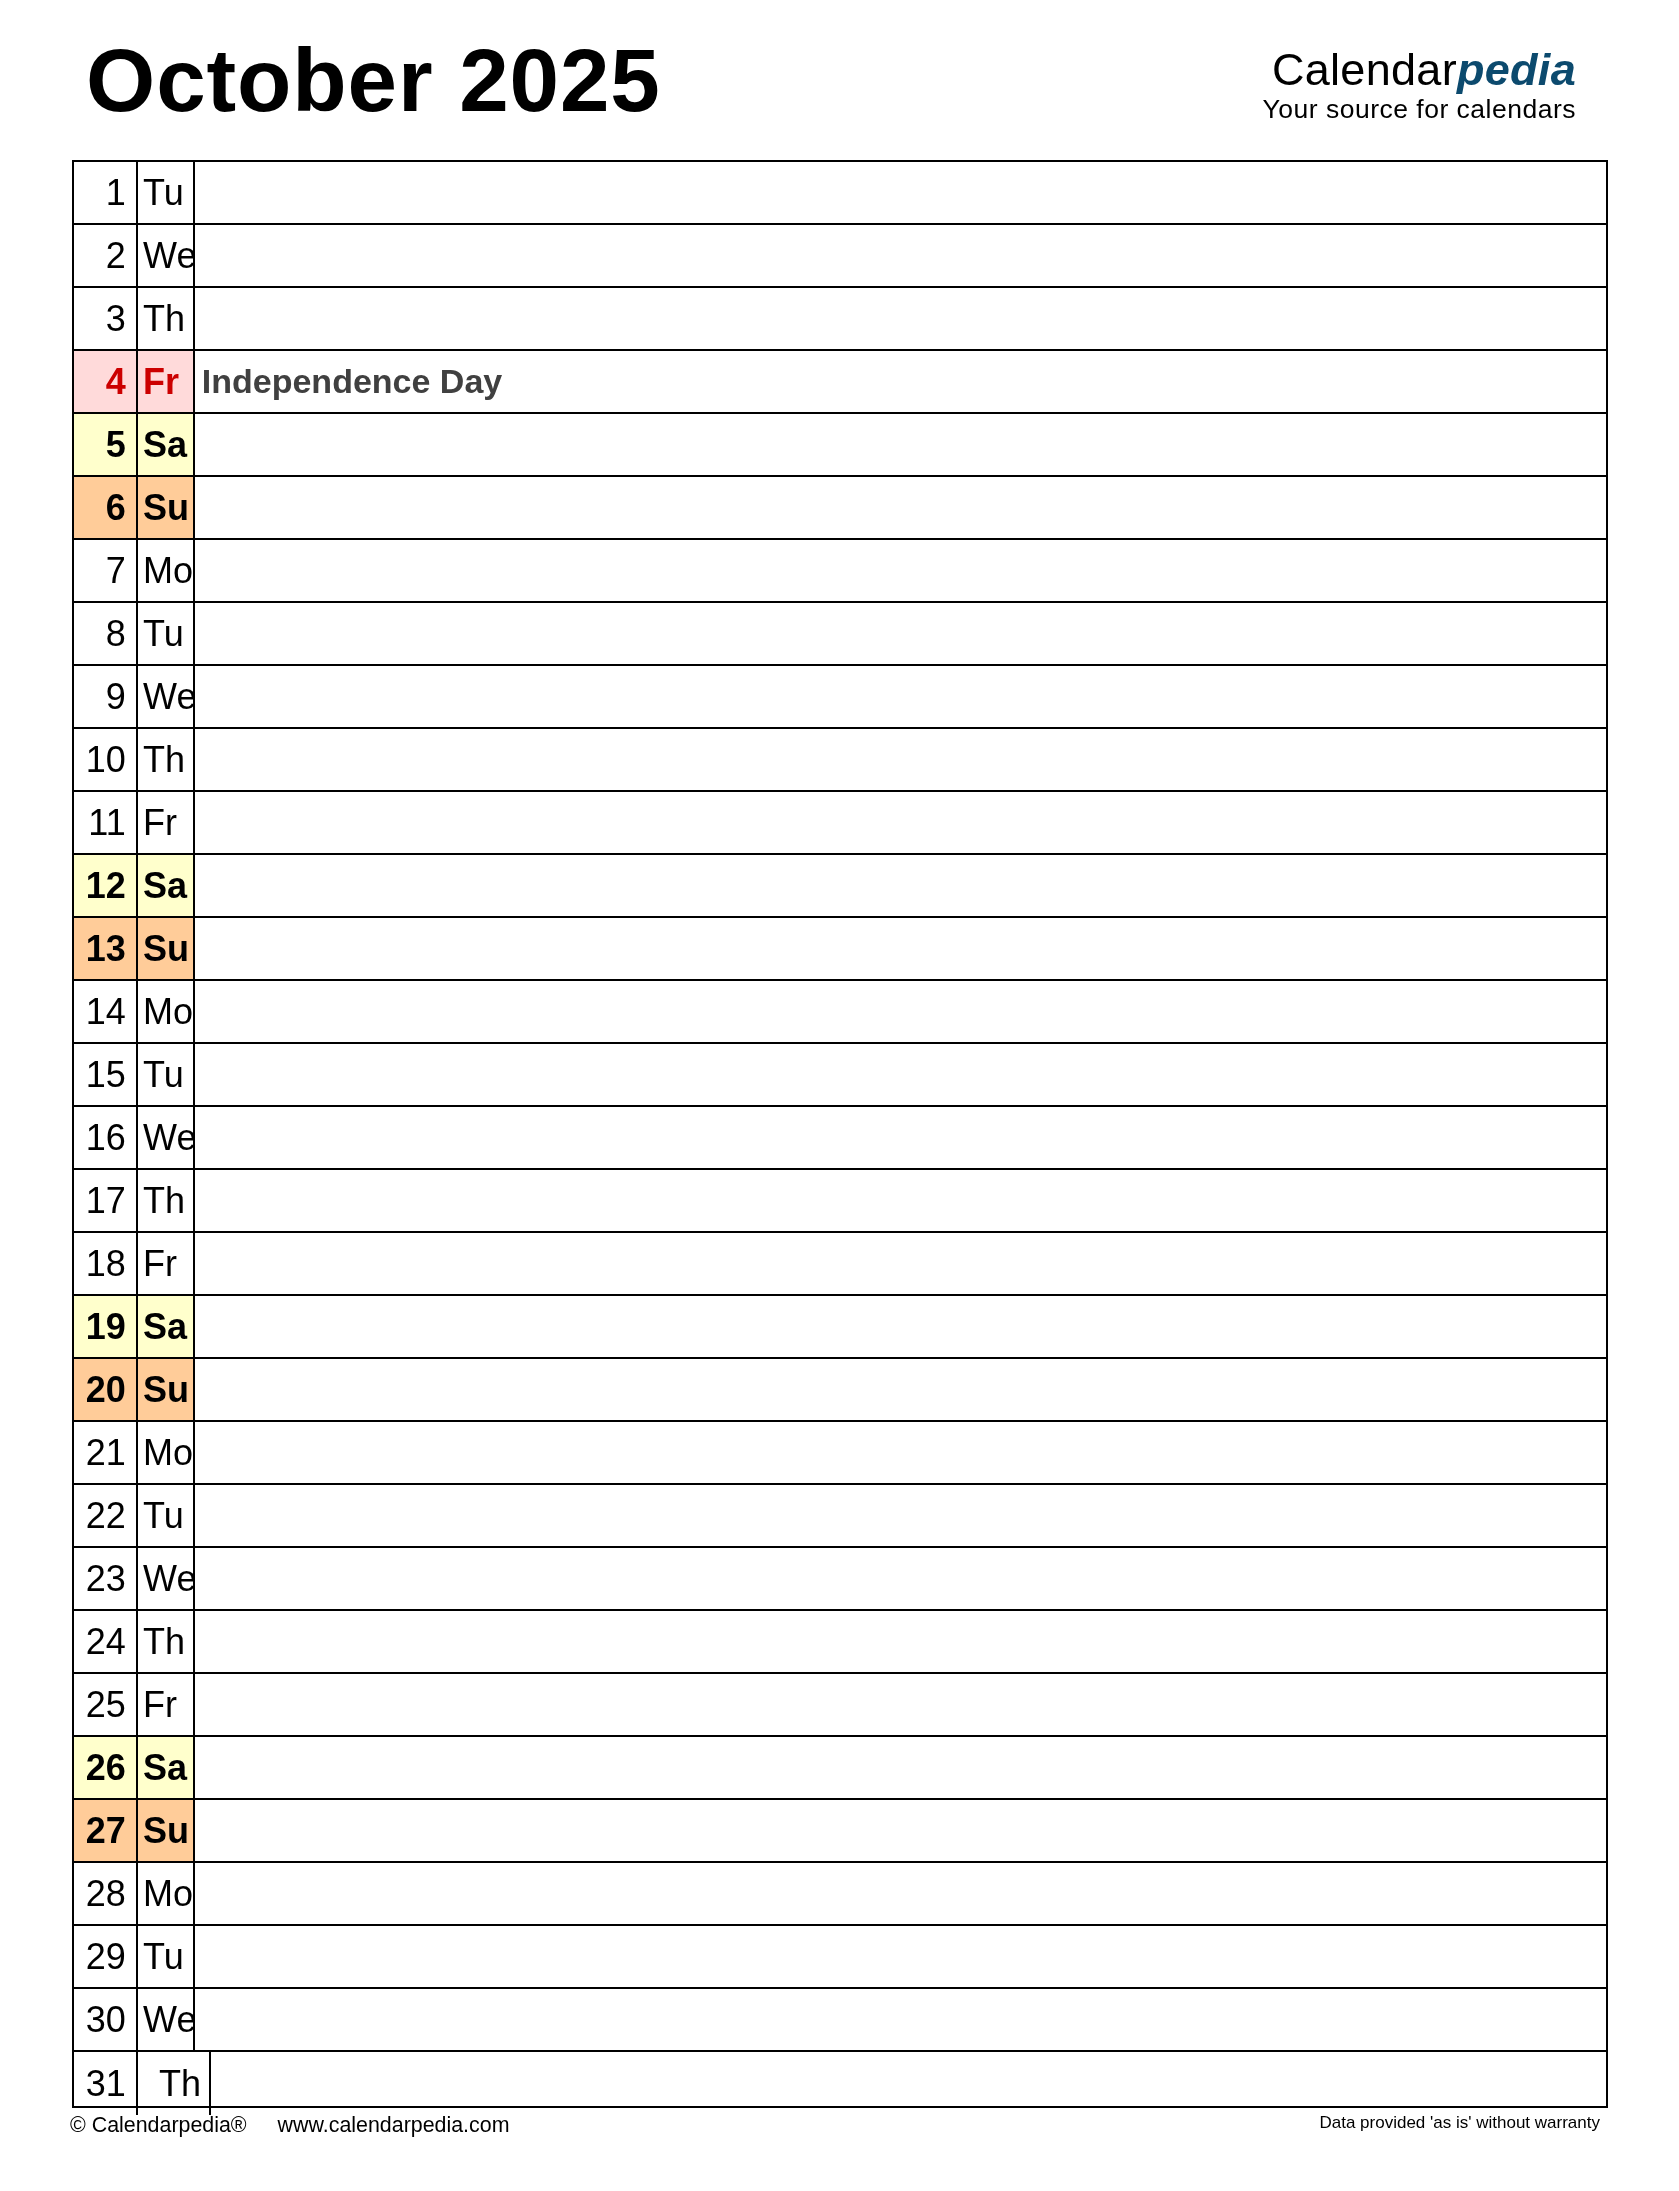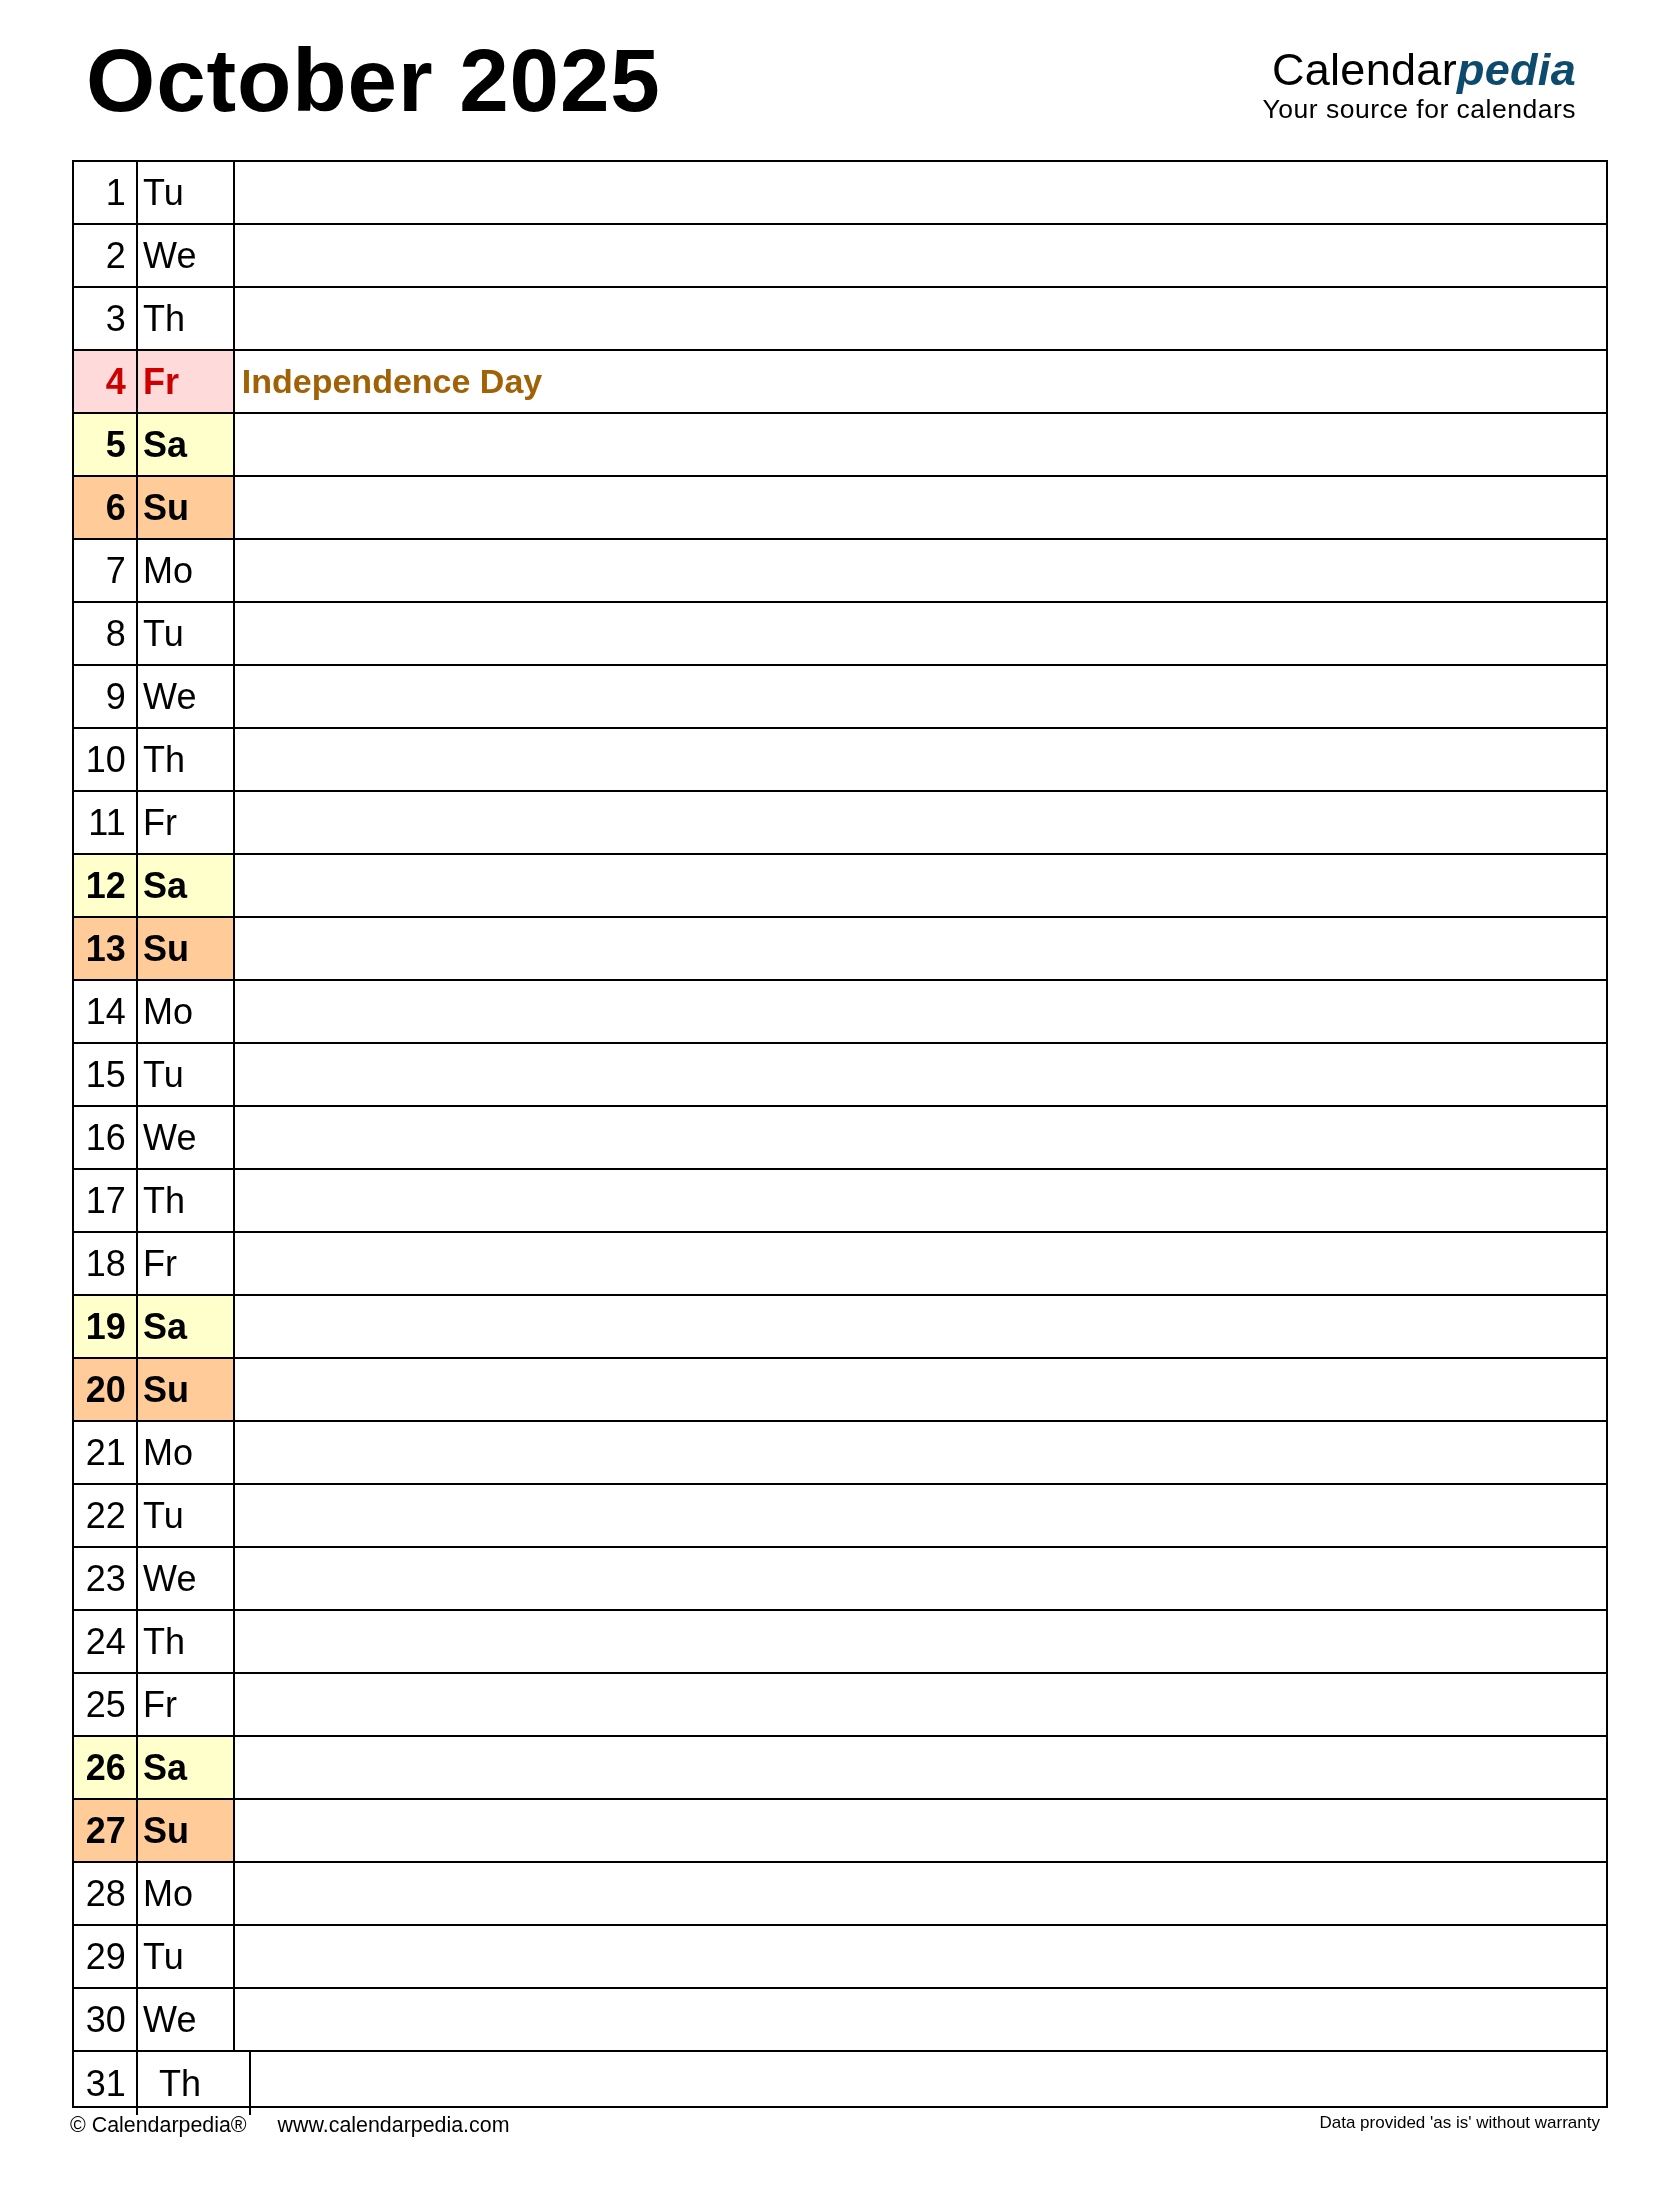--- a/index.html
+++ b/index.html
@@ -10,26 +10,26 @@
   .logo { position: absolute; right: 104px; top: 47px; text-align: right; white-space: nowrap; }
   .logo .brand { font-size: 45px; line-height: 1; display: block; letter-spacing: 0.3px; }
   .logo .brand .accent { color: #0c4a6e; font-weight: bold; font-style: italic; }
   .logo .tagline { font-size: 26.5px; line-height: 1; display: block; margin-top: 4.3px; letter-spacing: 0.5px; }
   .table { position: absolute; left: 72px; top: 160px; width: 1536px; height: 1948px;
            box-sizing: border-box; border: 2.6px solid #000; }
   .row { display: flex; box-sizing: border-box; height: 63px; border-bottom: 2.6px solid #000; }
   .row:last-child { border-bottom: none; gap: 16px; }
   .cell { box-sizing: border-box; display: flex; align-items: center; font-size: 36px; }
   .num { width: 64px; justify-content: flex-end; padding-right: 10.3px; border-right: 2.6px solid #000; }
-  .dow { width: 97px; padding-left: 5.1px; border-right: 2.6px solid #000; }
+  .dow { width: 57px; padding-left: 5.1px; border-right: 2.6px solid #000; }
   .note { flex: 1; padding-left: 6.8px; }
   .row.sat .num, .row.sat .dow { background: #ffffcc; font-weight: bold; }
   .row.sun .num, .row.sun .dow { background: #ffcc99; font-weight: bold; }
   .row.holiday .num, .row.holiday .dow { background: #ffdada; font-weight: bold; color: #cc0000; }
-  .row.holiday .note { color: #a16207; font-weight: bold; font-size: 34px; }
+  .row.holiday .note { color: #404040; font-weight: bold; font-size: 34px; }
   .footer-left { position: absolute; left: 70px; top: 2113px; font-size: 21.4px; white-space: nowrap; }
   .footer-left .url { margin-left: 31px; }
   .footer-right { position: absolute; right: 80px; top: 2113px; font-size: 17px; white-space: nowrap; }
 </style>
 </head>
 <body>
 
 <div class="title">October 2025</div>
 
 <div class="logo">

